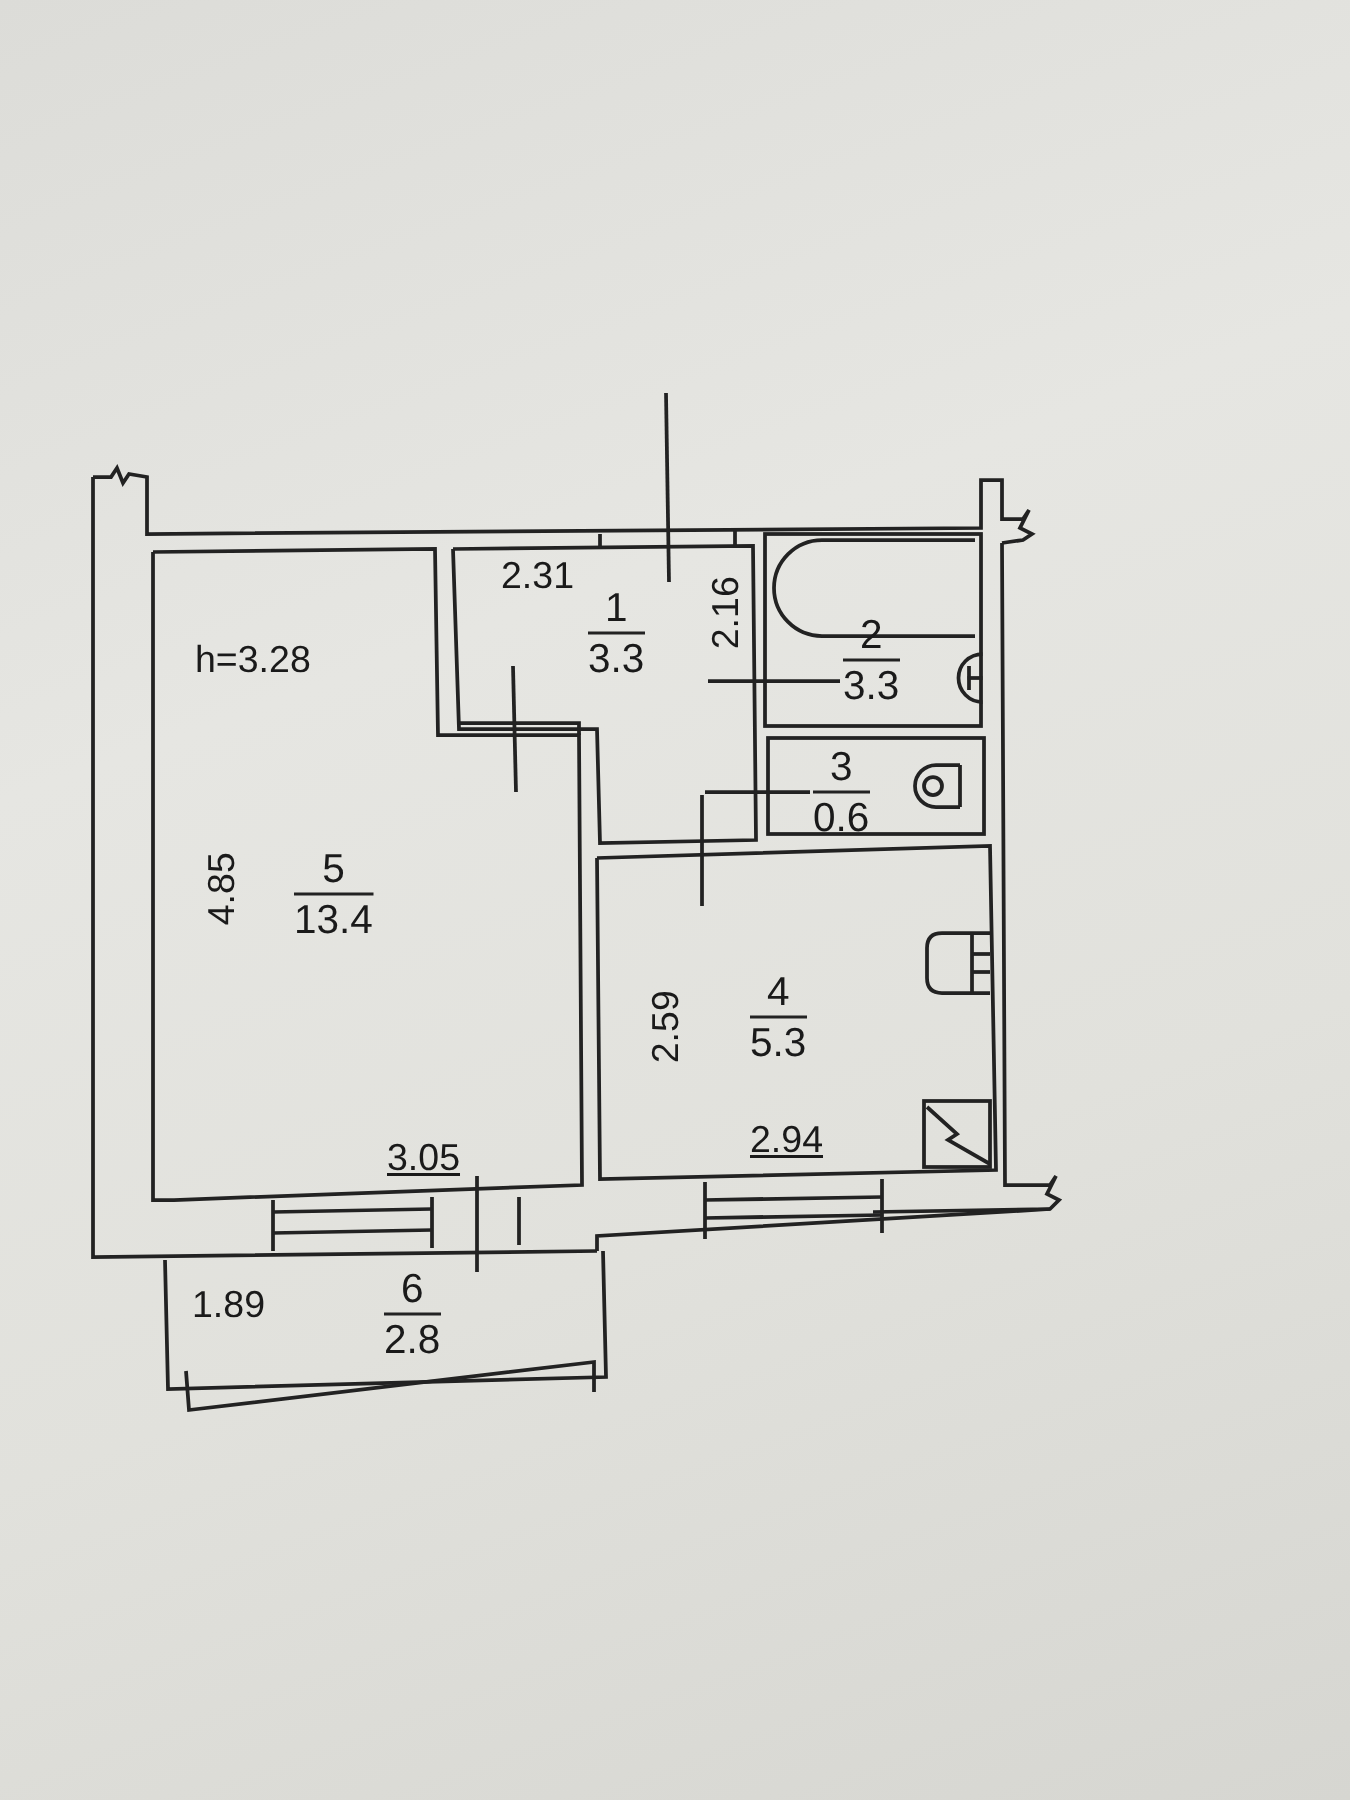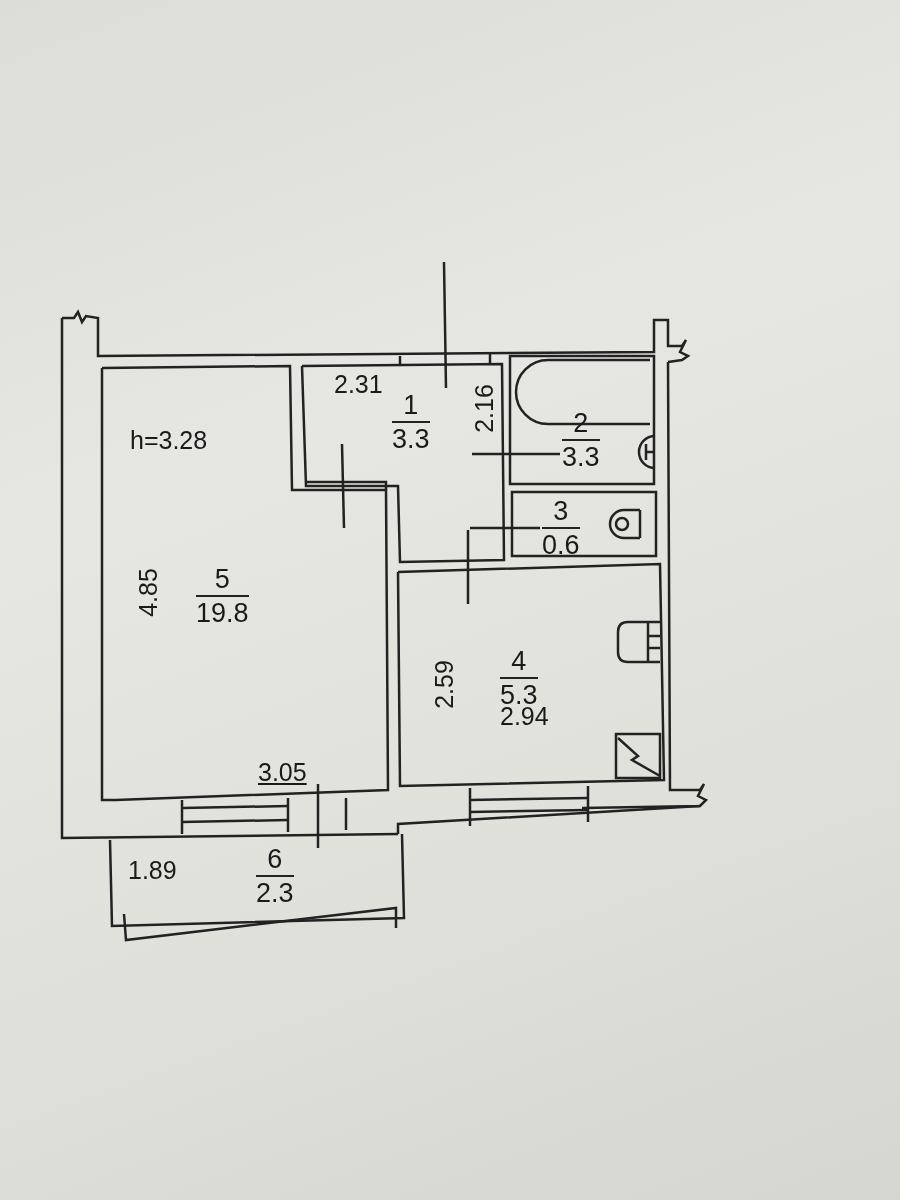--- a/index.html
+++ b/index.html
@@ -111,26 +111,26 @@
 <div class="frac" style="left:542px; top:498px;">
   <span class="num">3</span>
   <span class="den">0.6</span>
 </div>
 
 <div class="frac" style="left:500px; top:648px;">
   <span class="num">4</span>
   <span class="den">5.3</span>
 </div>
 <div class="lbl rot" style="left:420px; top:672px;">2.59</div>
-<div class="lbl" style="left:500px; top:704px;">2.94</div>
+<div class="lbl" style="left:500px; top:748px;text-decoration:underline;">2.94</div>
 
 <div class="frac" style="left:196px; top:566px;">
   <span class="num">5</span>
-  <span class="den">19.8</span>
+  <span class="den">13.4</span>
 </div>
 <div class="lbl rot" style="left:124px; top:580px;">4.85</div>
 <div class="lbl" style="left:258px; top:760px;text-decoration:underline;">3.05</div>
 
 <div class="frac" style="left:256px; top:846px;">
   <span class="num">6</span>
-  <span class="den">2.3</span>
+  <span class="den">2.8</span>
 </div>
 <div class="lbl" style="left:128px; top:858px;">1.89</div>
 
 </body></html>

